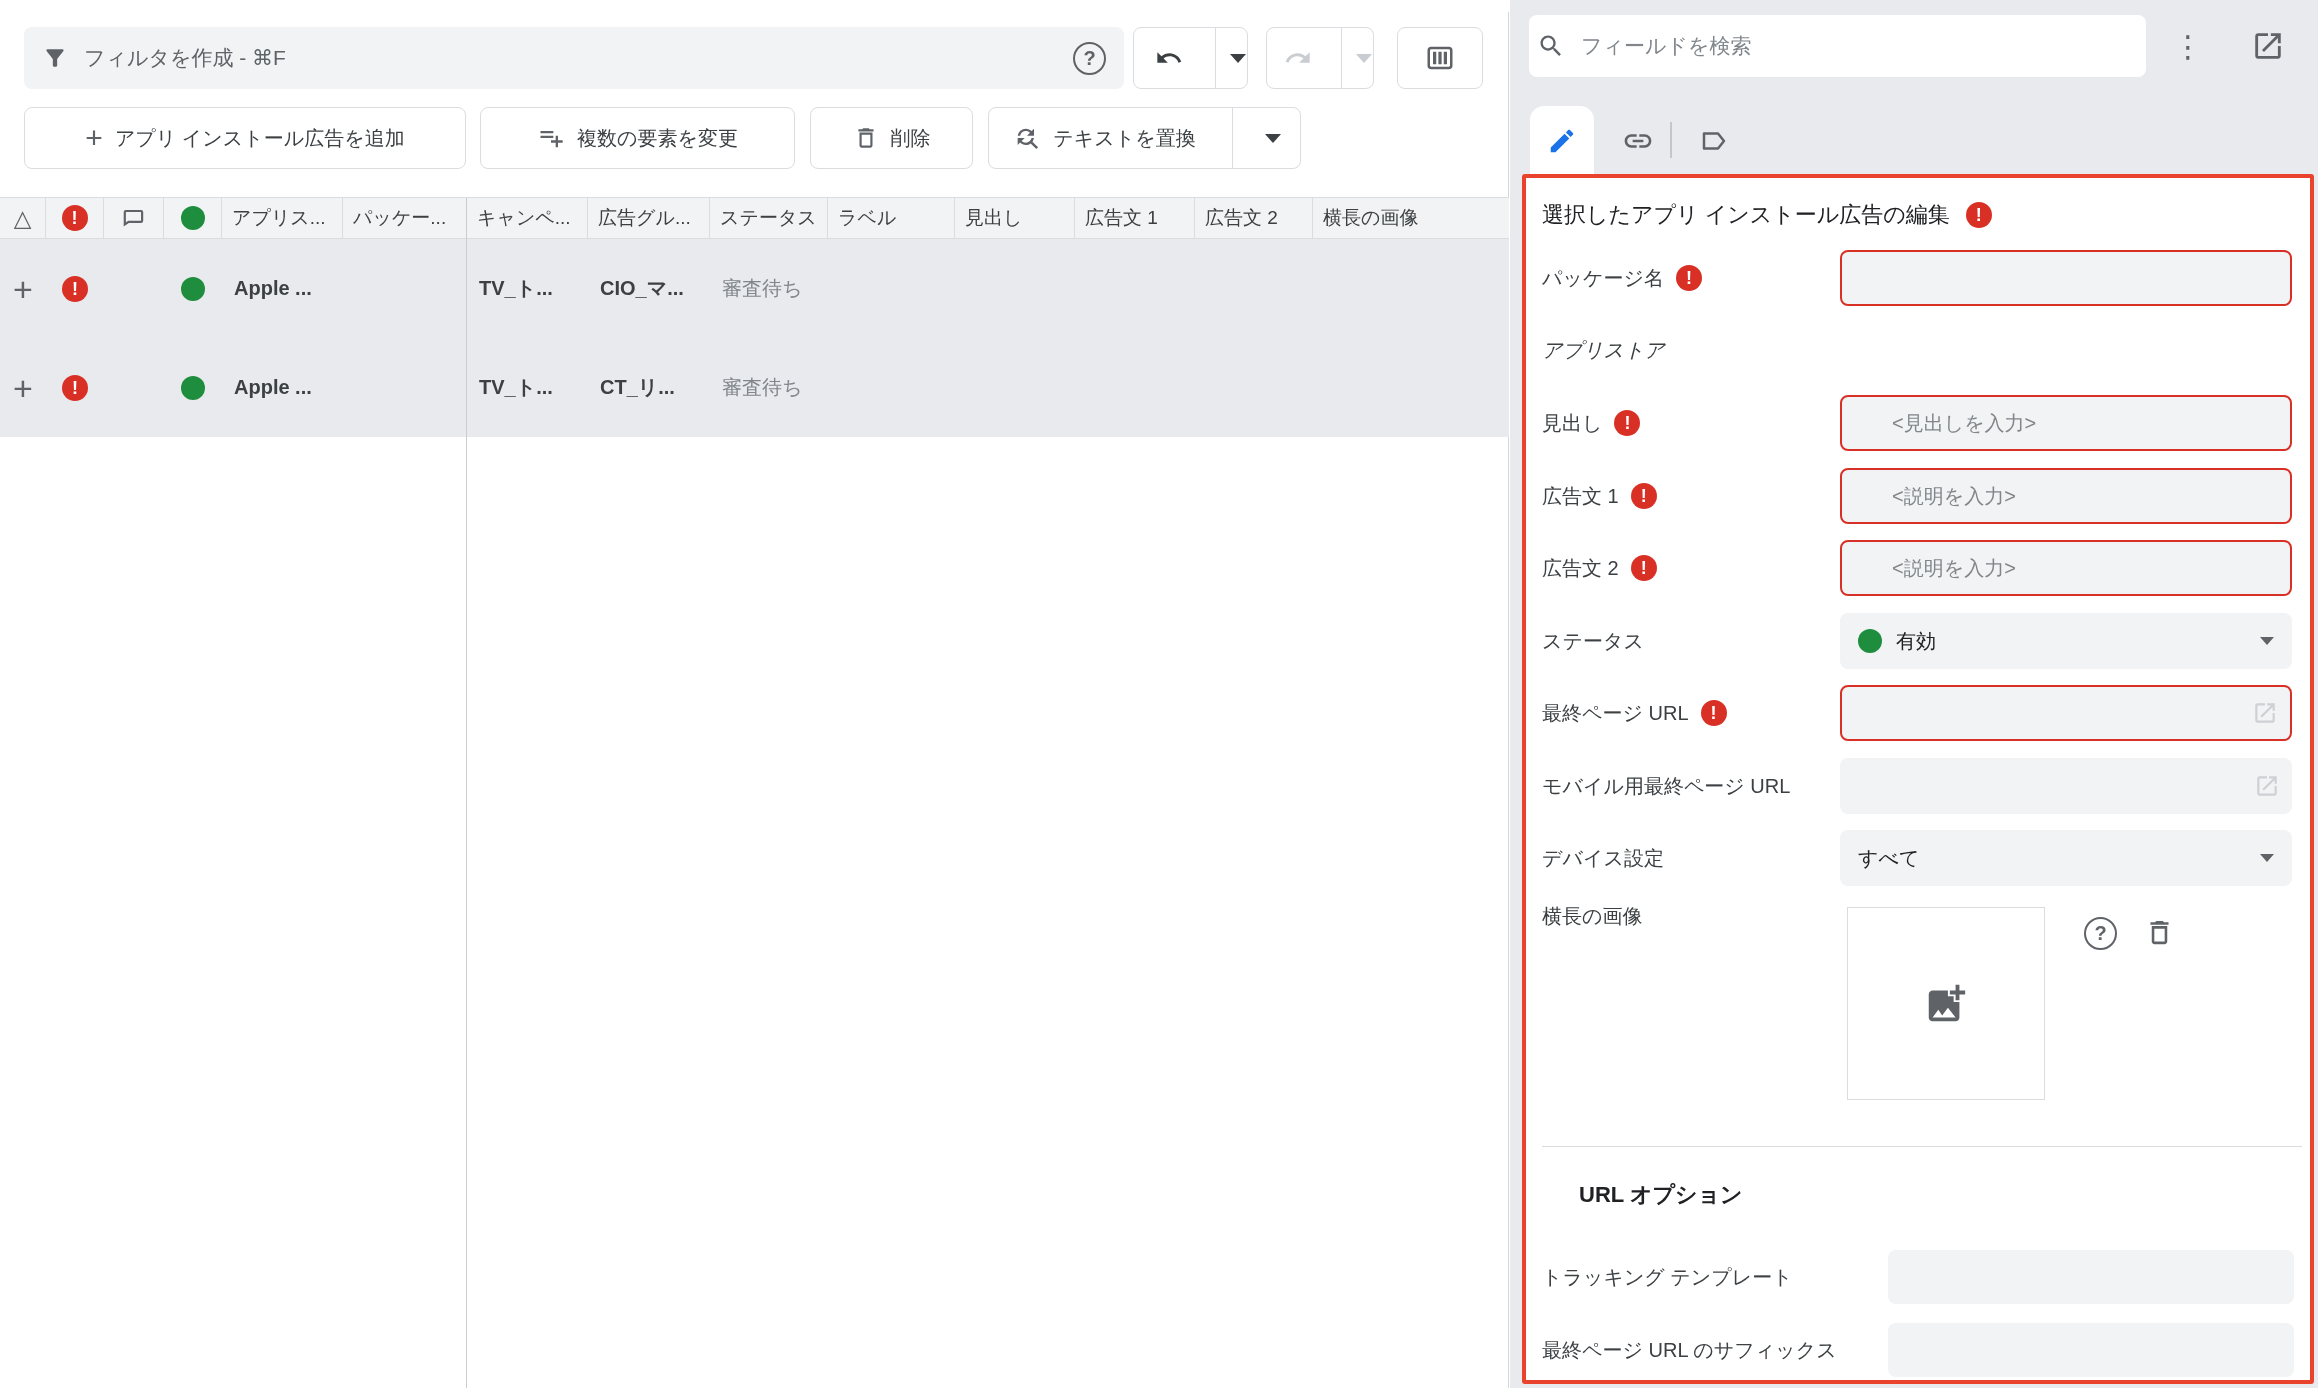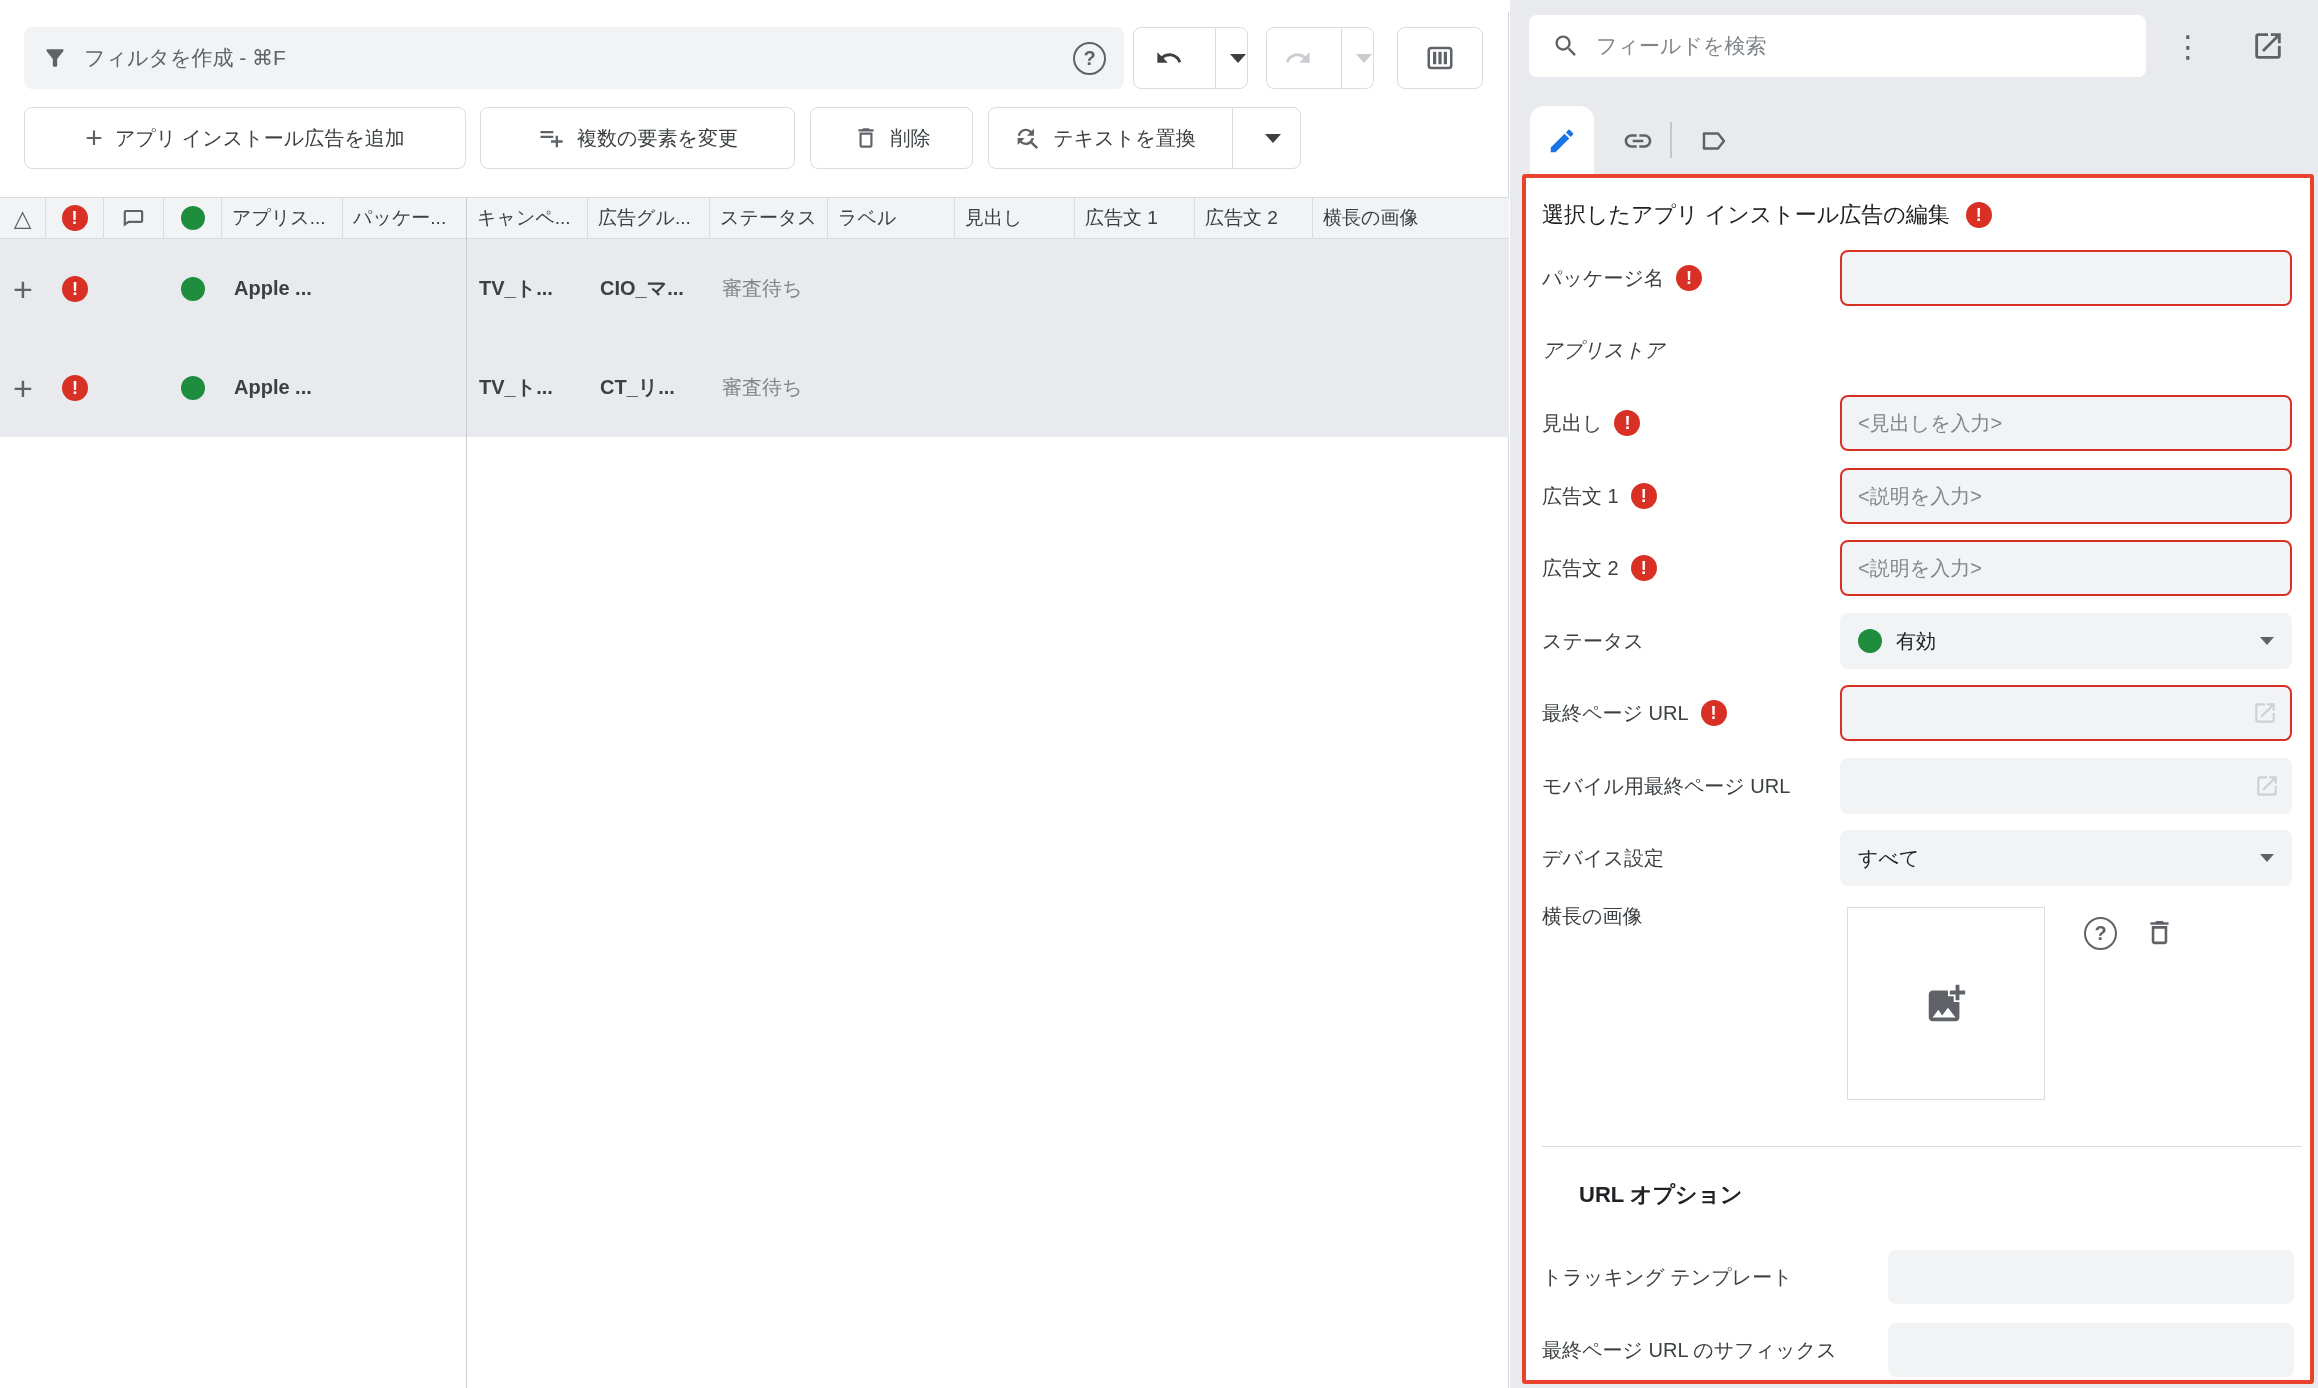--- a/index.html
+++ b/index.html
@@ -49,39 +49,39 @@
   .err-badge { width:26px; height:26px; border-radius:50%; background:#d93025; color:#fff; font-weight:700;
                font-size:18px; display:inline-flex; align-items:center; justify-content:center; line-height:1; }
   .green-dot { width:24px; height:24px; border-radius:50%; background:#1e8e3e; display:inline-block; }
   .plus-glyph { font-size:34px; font-weight:300; color:#5f6368; line-height:1; }
   .help-circle { width:33px; height:33px; border-radius:50%; border:2.5px solid #5f6368; color:#5f6368;
                  font-size:20px; font-weight:700; display:inline-flex; align-items:center; justify-content:center; }
 
   
   #right-panel { left:1510px; top:0; width:808px; height:1388px; background:#e8eaed; }
   .search-box { left:19px; top:15px; width:617px; height:62px; background:#fff; border-radius:8px;
-                display:flex; align-items:center; padding:0 23px; gap:16px; }
+                display:flex; align-items:center; padding:0 8px; gap:16px; }
   .search-box input { flex:1; border:none; background:transparent; outline:none; font-size:21px; color:#202124; font-family:inherit; }
   .search-box input::placeholder { color:#80868b; }
   .kebab { left:660px; top:24px; width:36px; height:44px; font-size:30px; color:#5f6368; letter-spacing:0;
            display:flex; align-items:center; justify-content:center; cursor:pointer; }
 
   .tab { top:106px; height:69px; width:64px; display:flex; align-items:center; justify-content:center; cursor:pointer; }
   .tab.active { background:#fff; border-radius:14px 14px 0 0; }
   .tab-divider { left:160px; top:122px; width:2px; height:36px; background:#c4c7c9; }
 
   #edit-panel { left:12px; top:174px; width:792px; height:1210px; background:#fff; border:4px solid #e9432d;
                 border-radius:3px; }
   .ep { position:absolute; } 
   .ep-title { left:16px; top:22px; display:flex; align-items:center; gap:16px; font-size:22px; font-weight:500; color:#202124; }
 
   .frow-label { left:16px; font-size:20px; color:#3c4043; display:flex; align-items:center; gap:12px; height:56px; }
   .ctrl { left:314px; width:452px; height:56px; border-radius:8px; background:#f1f3f4; display:flex; align-items:center; }
   .ctrl input { width:100%; height:100%; border:none; background:transparent; outline:none; font-size:20px;
-                color:#202124; padding:0 16px; font-family:inherit; }
+                color:#202124; padding:0 16px; font-family:inherit;margin-left:34px; }
   .ctrl input::placeholder { color:#80868b; }
   .ctrl.invalid { border:2.5px solid #d93025; }
   .ctrl.select { padding:0 18px; justify-content:flex-start; gap:14px; font-size:20px; color:#202124; cursor:pointer; }
   .ctrl.select .caret { margin-left:auto; border-top-color:#5f6368; border-left-width:7px; border-right-width:7px; border-top-width:8px; }
   .ctrl .trail-icon { position:absolute; right:12px; top:50%; transform:translateY(-50%); }
 
   .upload-box { left:321px; width:198px; height:193px; background:#fff; border:1.5px solid #dadce0;
                 display:flex; align-items:center; justify-content:center; cursor:pointer; }
   .hdivider { left:16px; width:760px; height:1px; background:#dadce0; }
   .section-heading { left:16px; font-size:22px; font-weight:700; color:#202124;margin-left:37px; }

